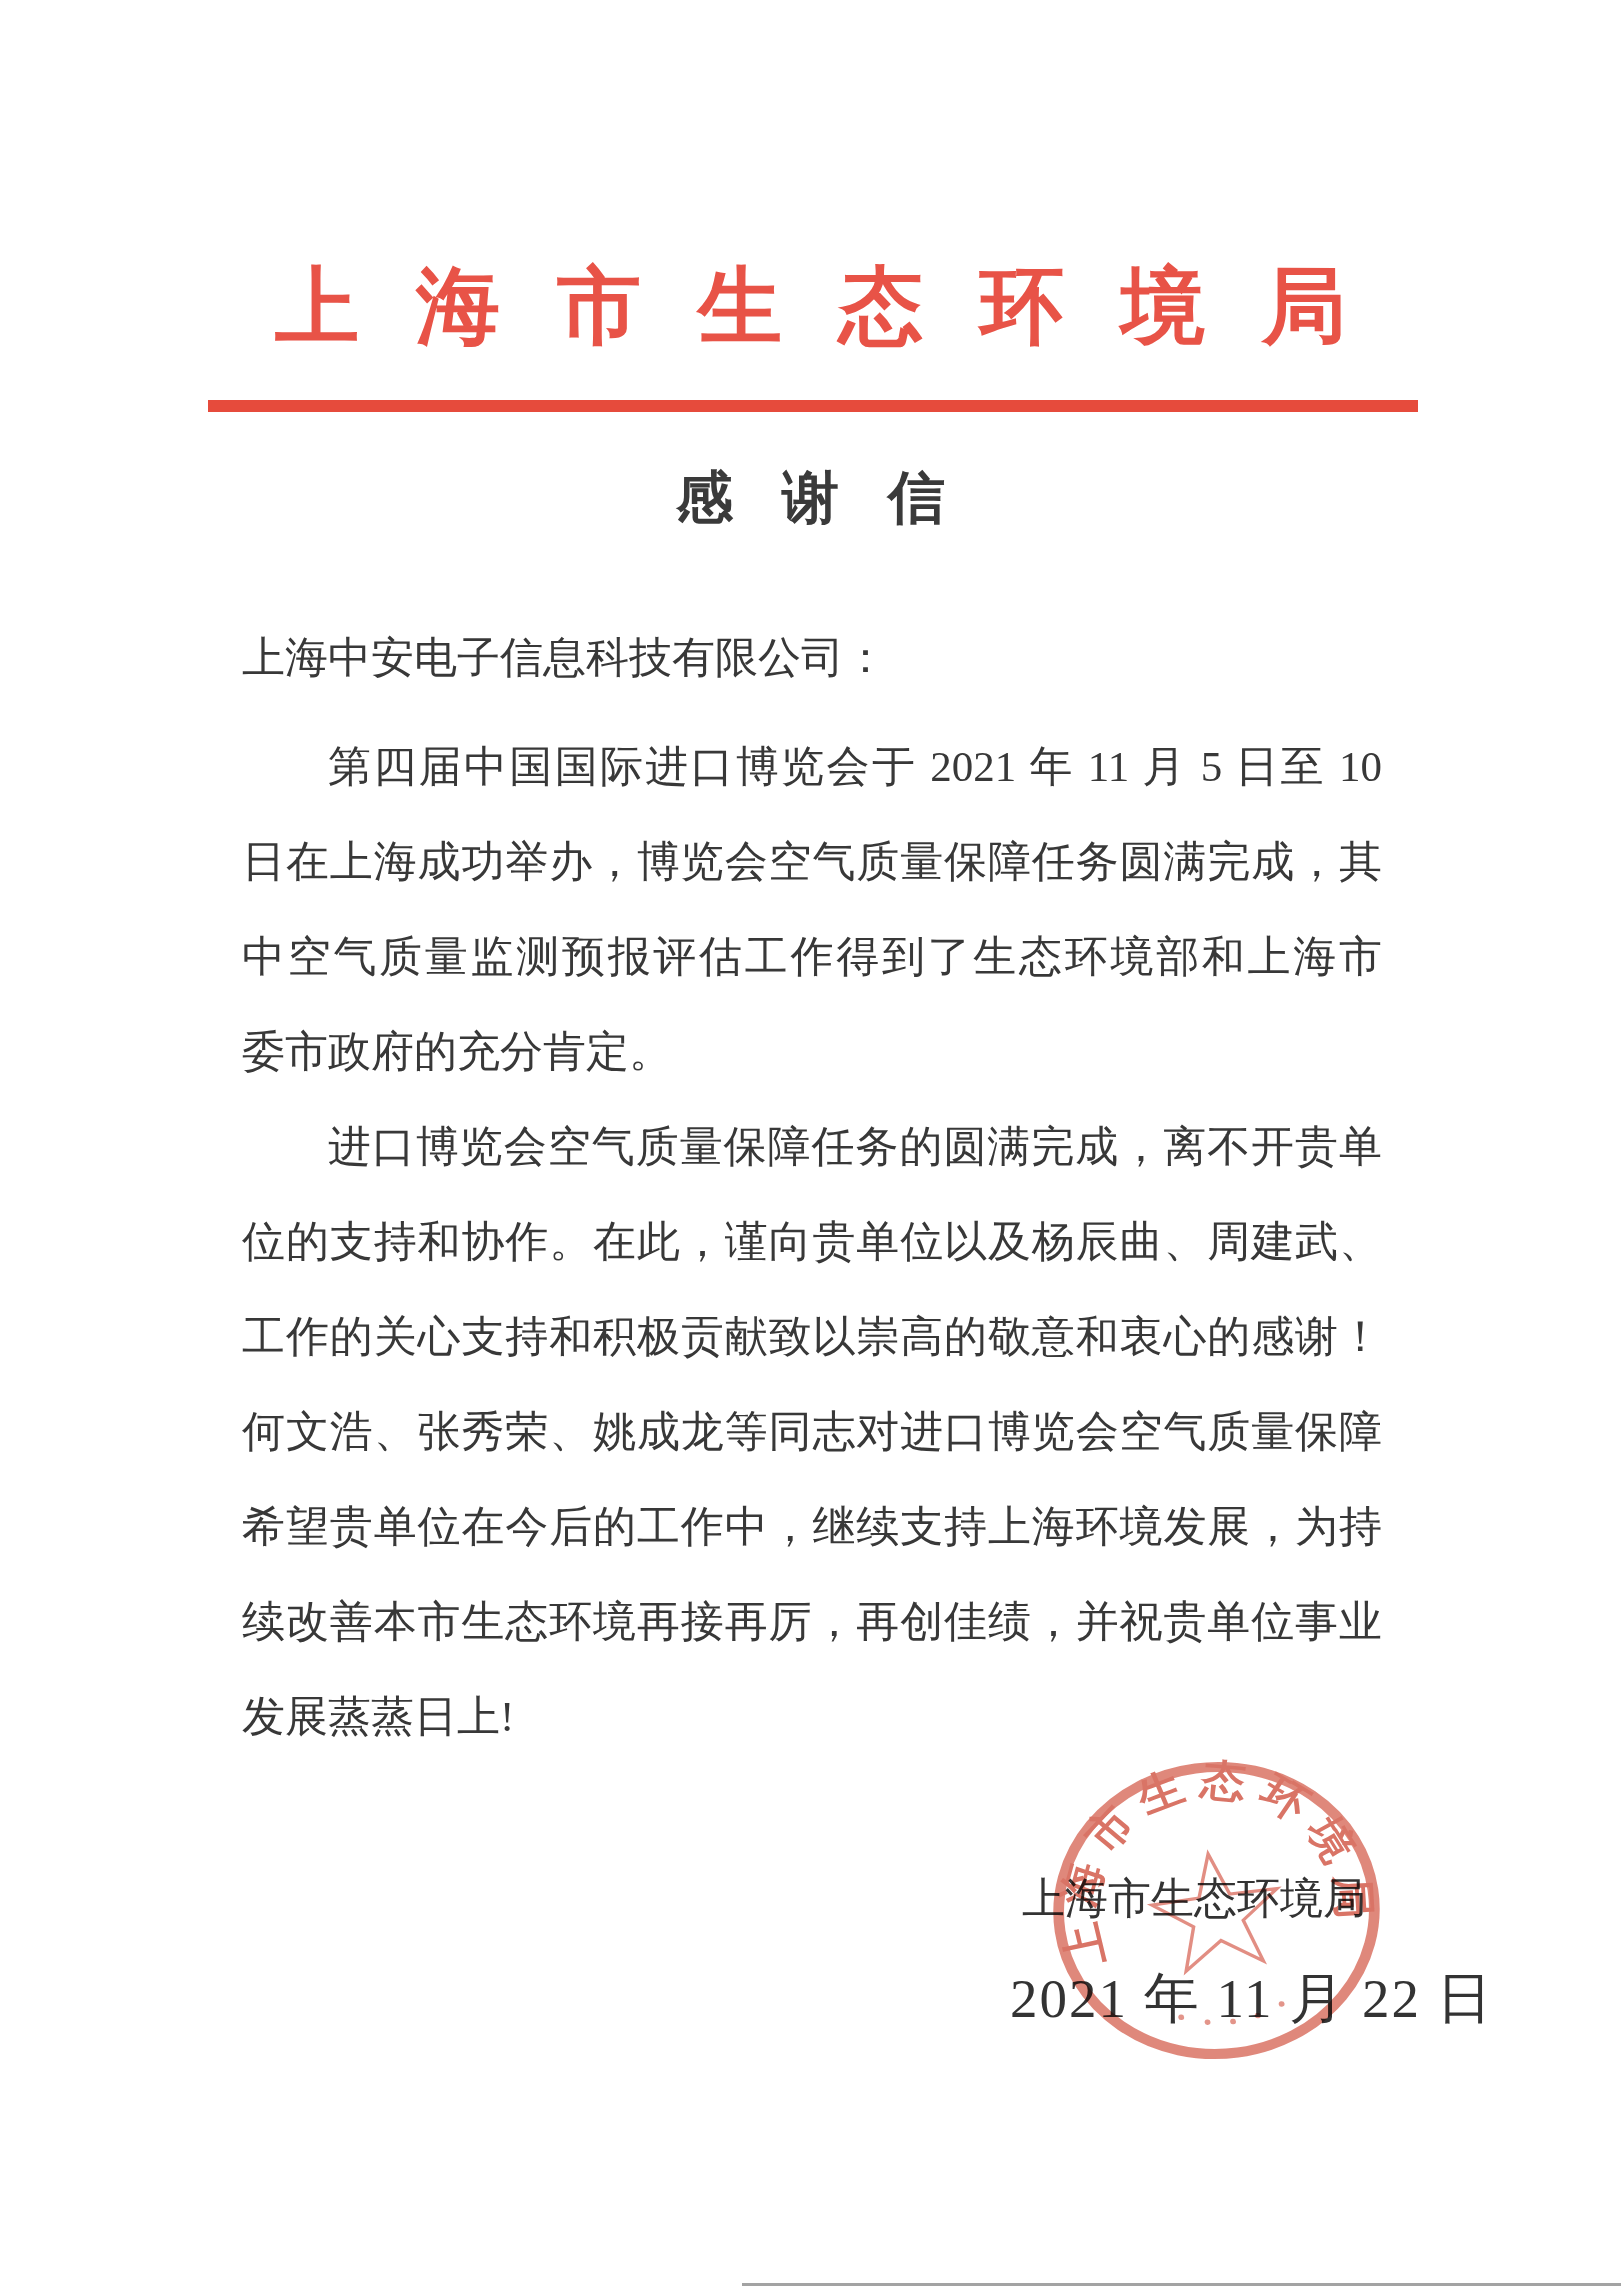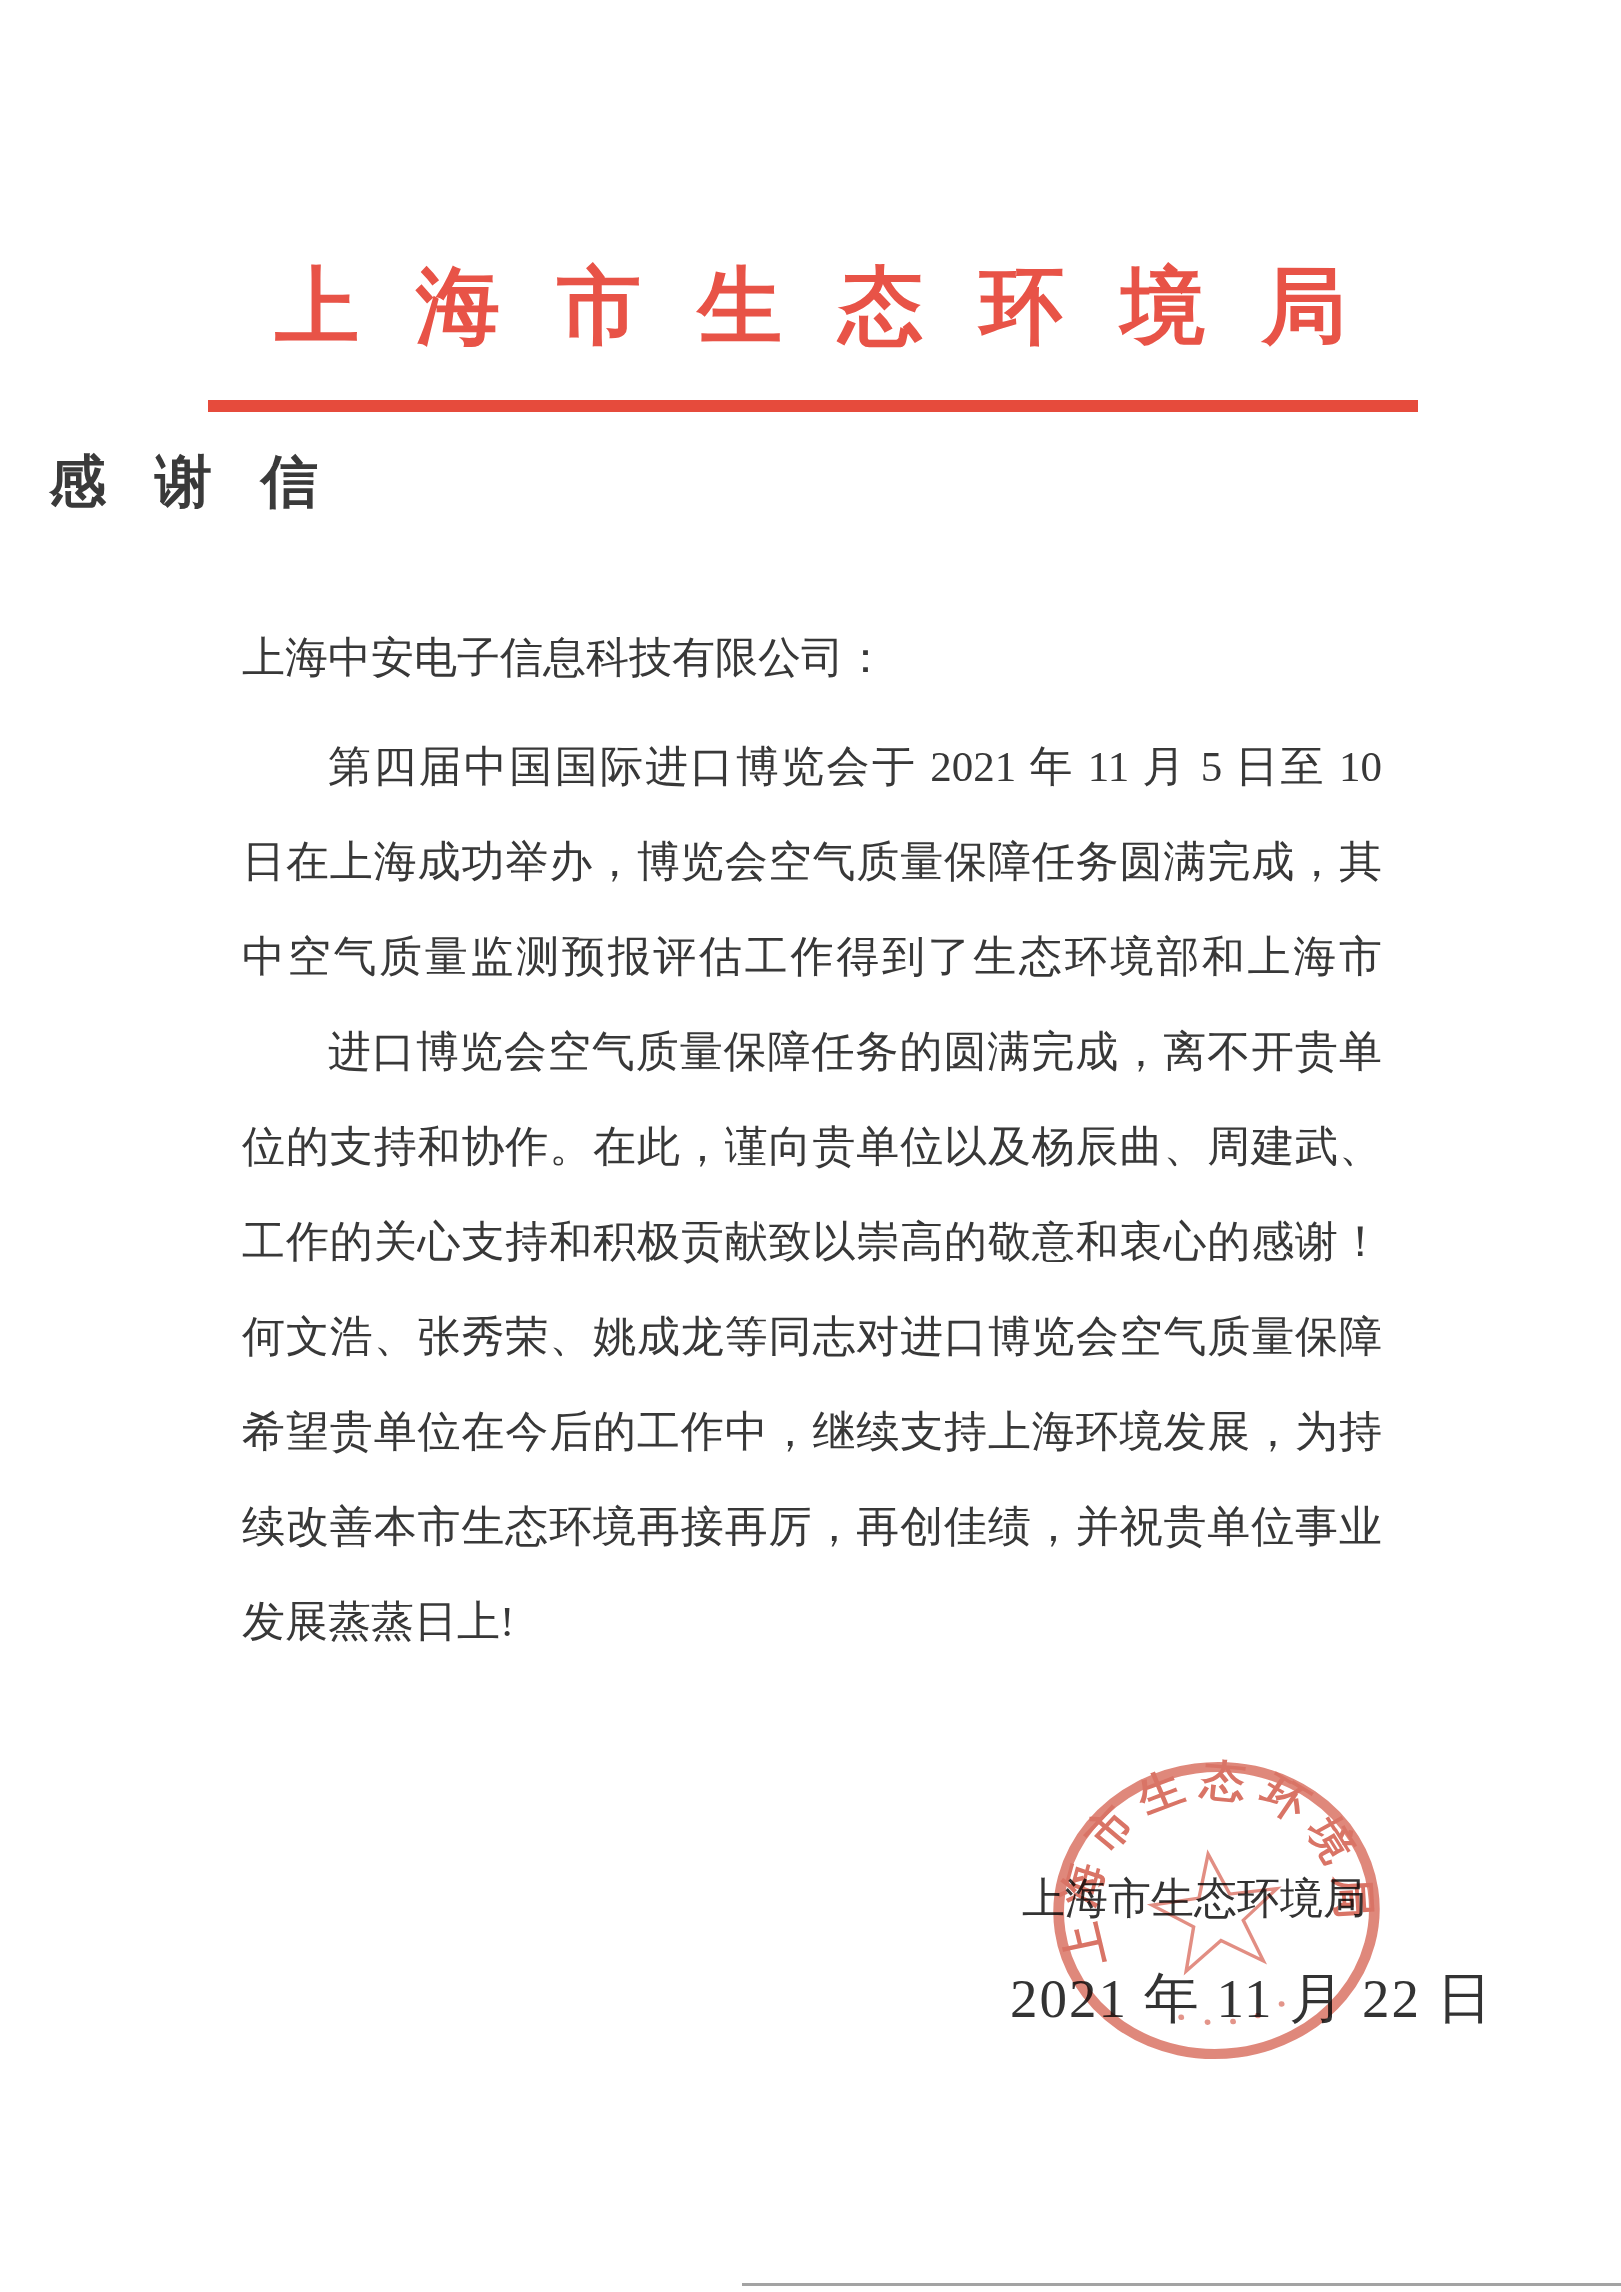--- a/index.html
+++ b/index.html
@@ -25,21 +25,22 @@
     padding-left:57px; 
     white-space:nowrap;
   }
   .red-rule{
     position:absolute;left:208px;top:400px;
     width:1210px;height:11.8px;
     background:#e64b3c;
   }
   
   .letter-title{
-    position:absolute;left:0;top:449px;width:100%;
+    position:absolute;left:0;top:465px;width:100%;
+    text-align:center;
   }
   .letter-title span{
     display:inline-block;
     font-size:57px;line-height:1.15;
     font-weight:700;
     color:#3a3a3a;
     letter-spacing:49px;
     padding-left:49px;
     white-space:nowrap;
   }
@@ -100,20 +101,21 @@
   <div class="letter-title">
     <span>感谢信</span>
   </div>
 
   <div class="letter-body">
     <div class="salutation">上海中安电子信息科技有限公司：</div>
 
   <div class="line indent">第四届中国国际进口博览会于 2021 年 11 月 5 日至 10</div>
       <div class="line">日在上海成功举办，博览会空气质量保障任务圆满完成，其</div>
       <div class="line">中空气质量监测预报评估工作得到了生态环境部和上海市</div>
+      <div class="line no-stretch">委市政府的充分肯定。</div>
       <div class="line indent">进口博览会空气质量保障任务的圆满完成，离不开贵单</div>
       <div class="line">位的支持和协作。在此，谨向贵单位以及杨辰曲、周建武、</div>
       <div class="line">工作的关心支持和积极贡献致以崇高的敬意和衷心的感谢！</div>
       <div class="line">何文浩、张秀荣、姚成龙等同志对进口博览会空气质量保障</div>
       <div class="line">希望贵单位在今后的工作中，继续支持上海环境发展，为持</div>
       <div class="line">续改善本市生态环境再接再厉，再创佳绩，并祝贵单位事业</div>
       <div class="line no-stretch">发展蒸蒸日上!</div>
     </div>
 
   <div class="sig-org">上海市生态环境局</div>

